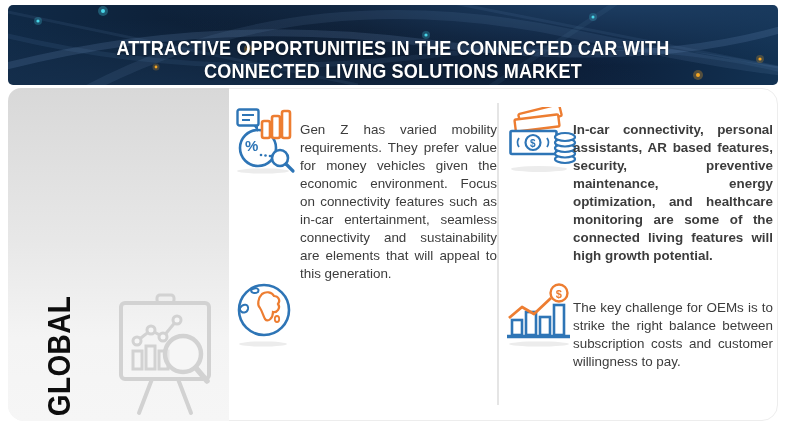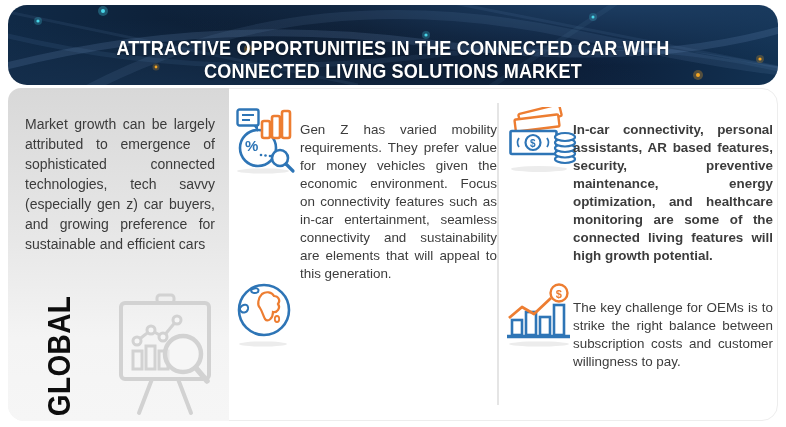--- a/index.html
+++ b/index.html
@@ -1,20 +1,20 @@
 <!DOCTYPE html>
 <html><head>
 <meta charset="utf-8">
 <style>
   html,body{margin:0;padding:0;background:#ffffff;}
   body{font-family:"Liberation Sans",sans-serif;-webkit-font-smoothing:antialiased;}
   .page{position:relative;width:786px;height:427px;background:#fff;overflow:hidden;}
 
   
-  .banner{position:absolute;left:8px;top:5px;width:770px;height:80px;border-radius:19px;overflow:hidden;
+  .banner{position:absolute;left:8px;top:5px;width:770px;height:80px;border-radius:5px;overflow:hidden;
           background:radial-gradient(ellipse at 78% -10%, #1e4066 0%, rgba(30,64,102,0) 55%),
                      radial-gradient(ellipse at 15% 120%, #16304e 0%, rgba(22,48,78,0) 60%),
                      linear-gradient(105deg,#102a47 0%, #0a1628 45%, #0c1e38 75%, #123253 100%);}
   .banner-net{position:absolute;left:0;top:0;}
   .banner-title{position:absolute;left:0;top:17px;width:770px;text-align:center;color:#ffffff;
                 font-weight:700;font-size:21px;line-height:23px;letter-spacing:.2px;
                 transform:scaleX(0.86);transform-origin:50% 50%;
                 text-shadow:0 1px 2px rgba(0,0,0,.45);}
   .banner-title span{display:block;white-space:nowrap;}
 
@@ -82,21 +82,20 @@
     </svg>
     <h1 class="banner-title">
       <span>ATTRACTIVE OPPORTUNITIES IN THE CONNECTED CAR WITH</span>
       <span>CONNECTED LIVING SOLUTIONS MARKET</span>
     </h1>
   </div>
 
   <div class="card"></div>
 
   <div class="left-panel"></div>
-  <p class="left-text">Market growth can be largely attributed to emergence of sophisticated connected technologies, tech savvy (especially gen z) car buyers, and growing preference for sustainable and efficient cars</p>
   <div class="global-label">GLOBAL</div>
 
   <svg class="easel" width="107" height="127" viewBox="0 0 107 127">
     <g fill="none" stroke="#d2d2d2">
       <rect x="45" y="2" width="17" height="8" rx="3" stroke-width="3"></rect>
       <rect x="9" y="10" width="88" height="76" rx="4" stroke-width="4"></rect>
       <polyline points="25,48 39,37 51,44 65,27" stroke-width="3"></polyline>
       <circle cx="25" cy="48" r="4" fill="#f6f6f6" stroke-width="3"></circle>
       <circle cx="39" cy="37" r="4" fill="#f6f6f6" stroke-width="3"></circle>
       <circle cx="51" cy="44" r="4" fill="#f6f6f6" stroke-width="3"></circle>

